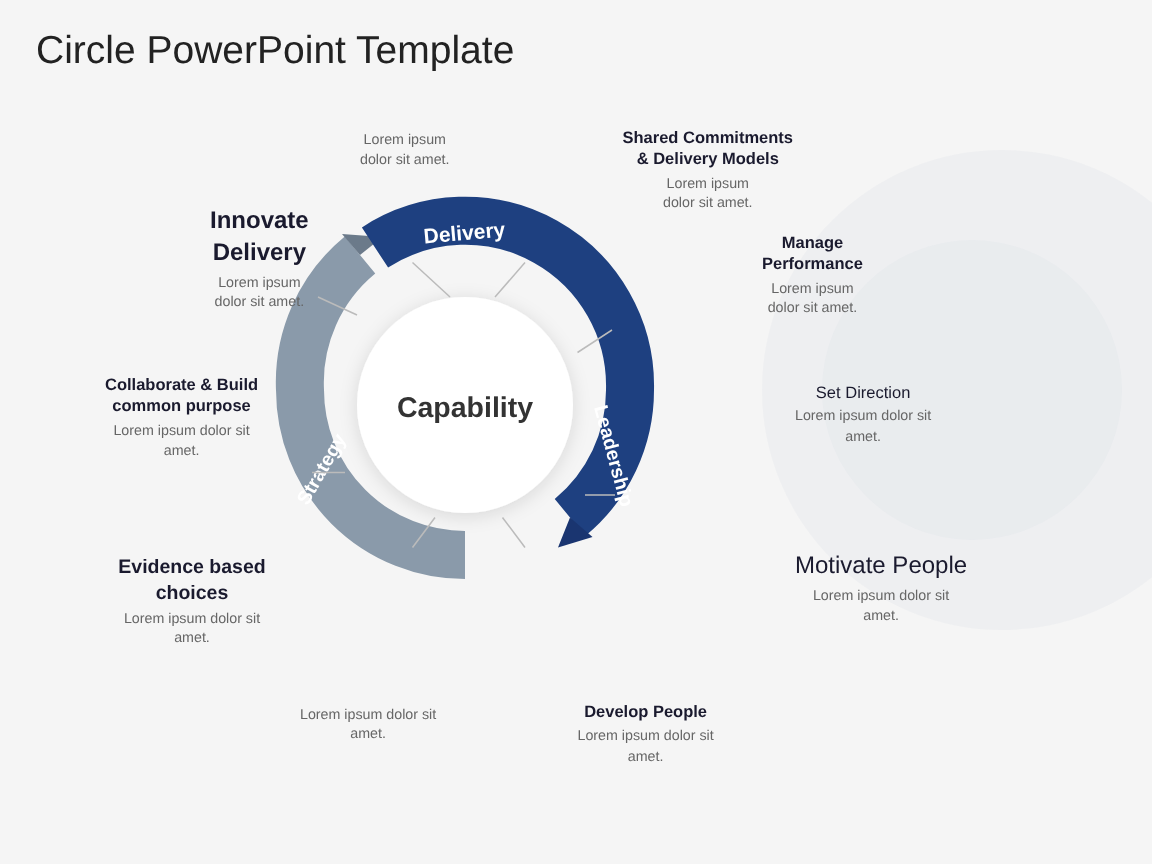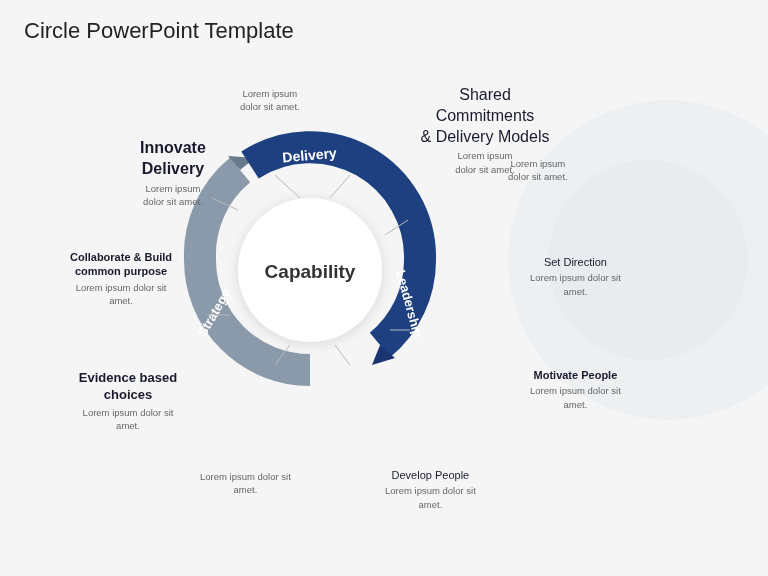--- a/index.html
+++ b/index.html
@@ -9,21 +9,21 @@
       background: #f5f5f5;
       font-family: 'Segoe UI', Arial, sans-serif;
       overflow: hidden;
       position: relative;
     }
 
     .page-title {
       position: absolute;
       top: 18px;
       left: 24px;
-      font-size: 22px;
+      font-size: 26px;
       color: #222;
       font-weight: 300;
     }
 
     
     .bg-circle {
       position: absolute;
       border-radius: 50%;
       background: rgba(200, 210, 220, 0.15);
     }
@@ -117,34 +117,35 @@
 </svg>
 
 <div style="position:absolute; left:240px; top:85px; width:110px; text-align:center;">
   <div class="label-box">
     <div class="desc" style="font-size:9.5px; color:#666; margin-top:2px;">Lorem ipsum<br>dolor sit amet.</div>
   </div>
 </div>
 
 <div style="position:absolute; left:415px; top:85px; width:140px; text-align:left;">
   <div class="label-box">
-    <div class="title" style="font-size:16px; font-weight:400; color:#1a1a2e; line-height:1.3;">Shared Commitments<br>&amp; Delivery Models</div>
+    <div class="title" style="font-size:11px; font-weight:700; color:#1a1a2e; line-height:1.3;">Shared Commitments<br>&amp; Delivery Models</div>
     <div class="desc" style="font-size:9.5px; color:#666; margin-top:2px;">Lorem ipsum<br>dolor sit amet.</div>
   </div>
 </div>
 
 <div style="position:absolute; left:140px; top:138px; width:100px; text-align:center;">
   <div class="label-box">
     <div class="title" style="font-size:16px; font-weight:700; color:#1a1a2e; line-height:1.3;">Innovate<br>Delivery</div>
     <div class="desc" style="font-size:9.5px; color:#666; margin-top:2px;">Lorem ipsum<br>dolor sit amet.</div>
   </div>
 </div>
 
 <div style="position:absolute; left:508px; top:155px; width:130px; text-align:left;">
   <div class="label-box">
+    <div class="title" style="font-size:11px; font-weight:700; color:#1a1a2e; line-height:1.3;">Manage<br>Performance</div>
     <div class="desc" style="font-size:9.5px; color:#666; margin-top:2px;">Lorem ipsum<br>dolor sit amet.</div>
   </div>
 </div>
 
 <div style="position:absolute; left:70px; top:250px; width:130px; text-align:center;">
   <div class="label-box">
     <div class="title" style="font-size:11px; font-weight:700; color:#1a1a2e; line-height:1.3;">Collaborate &amp; Build<br>common purpose</div>
     <div class="desc" style="font-size:9.5px; color:#666; margin-top:2px;">Lorem ipsum dolor sit<br>amet.</div>
   </div>
 </div>
@@ -158,29 +159,29 @@
 
 <div style="position:absolute; left:58px; top:370px; width:140px; text-align:center;">
   <div class="label-box">
     <div class="title" style="font-size:13px; font-weight:700; color:#1a1a2e; line-height:1.3;">Evidence based choices</div>
     <div class="desc" style="font-size:9.5px; color:#666; margin-top:2px;">Lorem ipsum dolor sit<br>amet.</div>
   </div>
 </div>
 
 <div style="position:absolute; left:530px; top:368px; width:130px; text-align:left;">
   <div class="label-box">
-    <div class="title" style="font-size:11px; font-weight:700; color:#1a1a2e; line-height:1.3;">Motivate People</div>
+    <div class="title" style="font-size:16px; font-weight:400; color:#1a1a2e; line-height:1.3;">Motivate People</div>
     <div class="desc" style="font-size:9.5px; color:#666; margin-top:2px;">Lorem ipsum dolor sit<br>amet.</div>
   </div>
 </div>
 
 <div style="position:absolute; left:200px; top:468px; width:130px; text-align:center;">
   <div class="label-box">
     <div class="desc" style="font-size:9.5px; color:#666; margin-top:2px;">Lorem ipsum dolor sit<br>amet.</div>
   </div>
 </div>
 
 <div style="position:absolute; left:385px; top:468px; width:130px; text-align:left;">
   <div class="label-box">
-    <div class="title" style="font-size:11px; font-weight:400; color:#1a1a2e; line-height:1.3;">Develop People</div>
+    <div class="title" style="font-size:11px; font-weight:700; color:#1a1a2e; line-height:1.3;">Develop People</div>
     <div class="desc" style="font-size:9.5px; color:#666; margin-top:2px;">Lorem ipsum dolor sit<br>amet.</div>
   </div>
 </div>
 
 </body></html>

